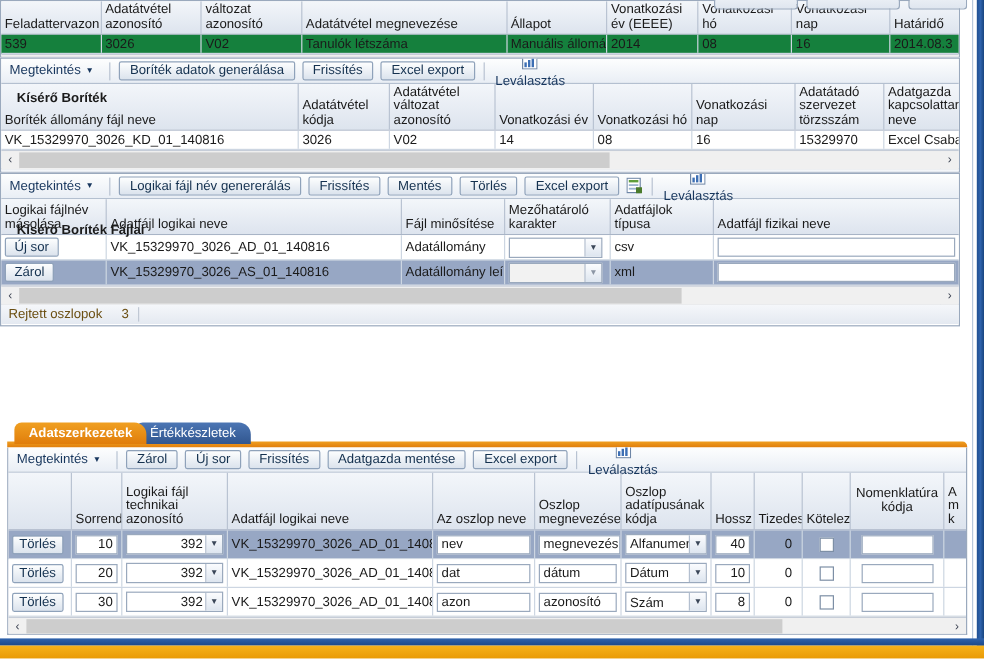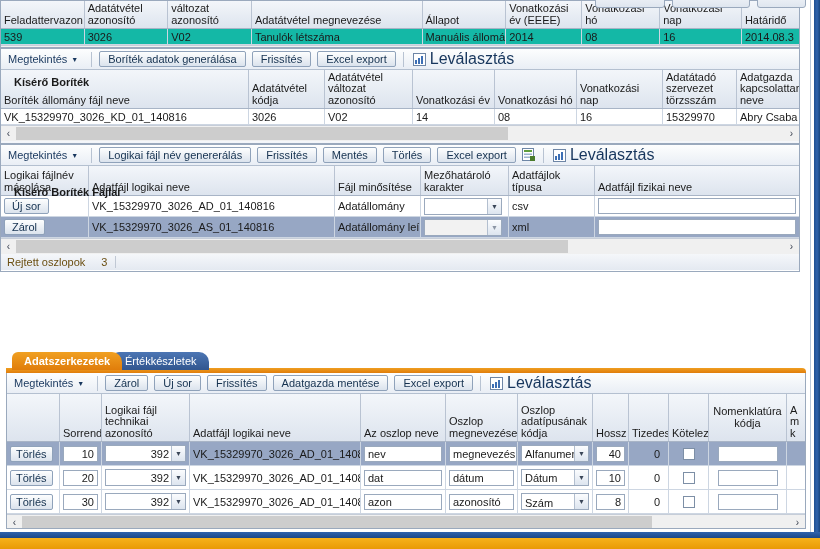--- a/index.html
+++ b/index.html
@@ -89,21 +89,21 @@
   .btn {
     display: inline-flex; align-items: center; justify-content: center;
     height: 16px; padding: 0 8px;
     font-size: 11px; color: #14314f;
     border: 1px solid #8fa2ba; border-radius: 2px;
     background: linear-gradient(to bottom,#fdfefe,#dbe3ed);
     cursor: default; white-space: nowrap;
   }
   .detach {
     display: inline-flex; align-items: center; gap: 4px;
-    font-size: 16px; color: #17365d; padding-left: 2px;
+    font-size: 11px; color: #17365d; padding-left: 2px; flex-direction: column;
   }
   .ico16 { width: 13px; height: 13px; display: inline-block; position: relative; }
 
   
   .ghead {
     display: flex; align-items: stretch;
     background: linear-gradient(to bottom,#f3f6fa,#dde4ee);
     border-bottom: 1px solid #a8b4c6;
     font-size: 11px; color: #1a1a1a;
   }
@@ -122,21 +122,21 @@
     border-bottom: 1px solid #cdd6e2;
     font-size: 11px;
   }
   .grow .gc {
     border-right: 1px solid #cdd6e2;
     padding: 2px 3px;
     display: flex; align-items: center;
     overflow: hidden; white-space: nowrap;
   }
   .grow .gc:last-child { border-right: none; }
-  .row-yellow { background: #14b8a6; }
+  .row-yellow { background: #15803d; }
   .row-white  { background: #ffffff; }
   .row-sel    { background: #97a7c4; }
 
   
   .hscroll {
     height: 15px;
     background: #f0f0f0;
     border-top: 1px solid #c6cdd8;
     display: flex; align-items: center;
     position: relative;
@@ -372,21 +372,21 @@
       <div class="gc" style="width:82px;">
           <span>08</span>
         </div>
       <div class="gc" style="width:86px;">
           <span>16</span>
         </div>
       <div class="gc" style="width:74px;">
           <span>15329970</span>
         </div>
       <div class="gc" style="width:62px;">
-          <span>Abry Csaba</span>
+          <span>Excel Csaba</span>
         </div>
     </div>
     <div class="hscroll">
       <div class="hs-arrow">
           <span>‹</span>
         </div>
       <div class="hs-track">
         <div class="hs-thumb" style="left:0; width:492px;"></div>
       </div>
       <div class="hs-arrow">

